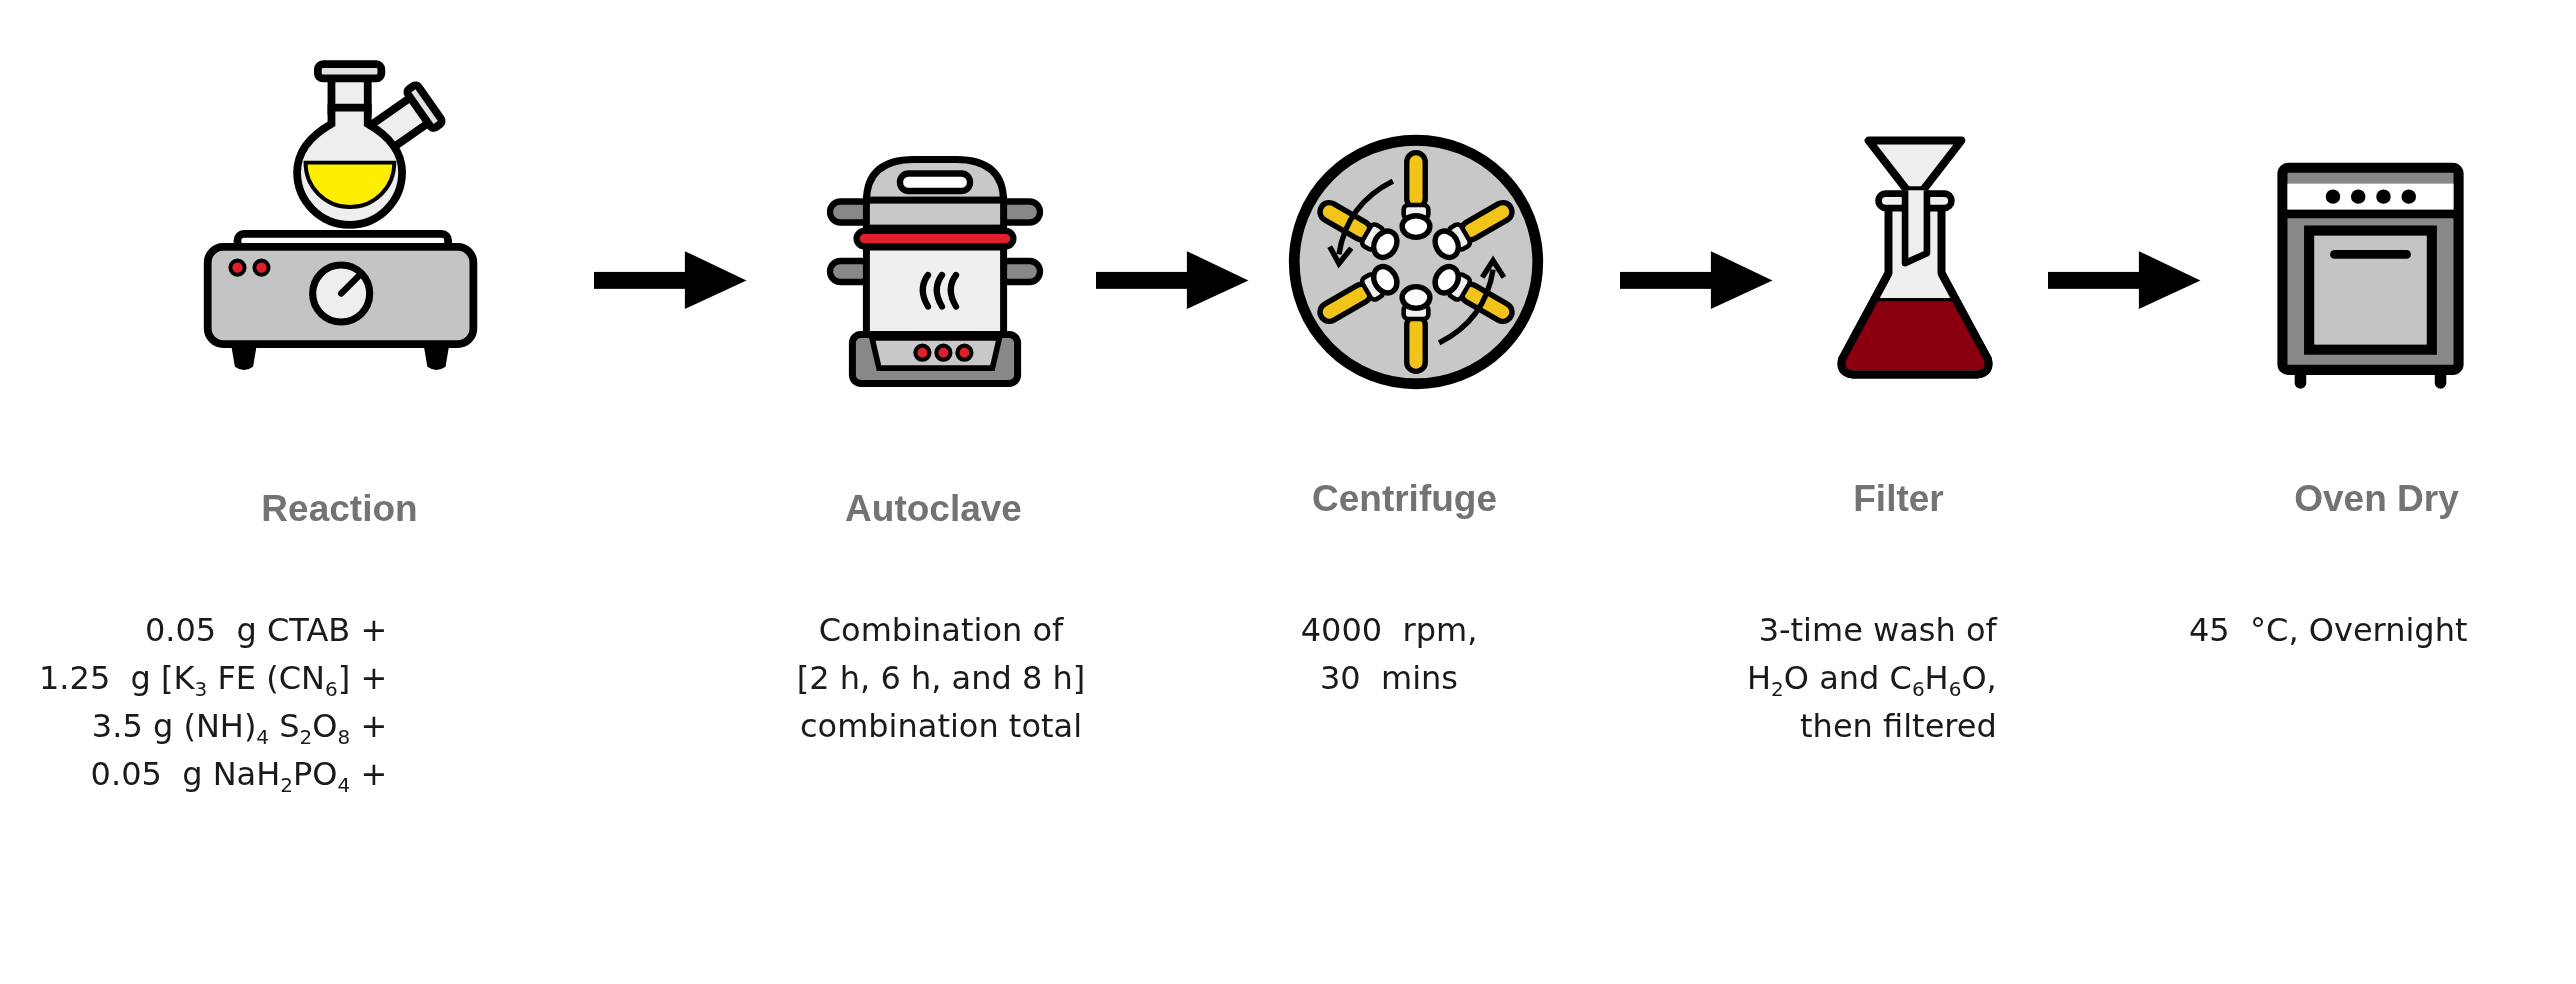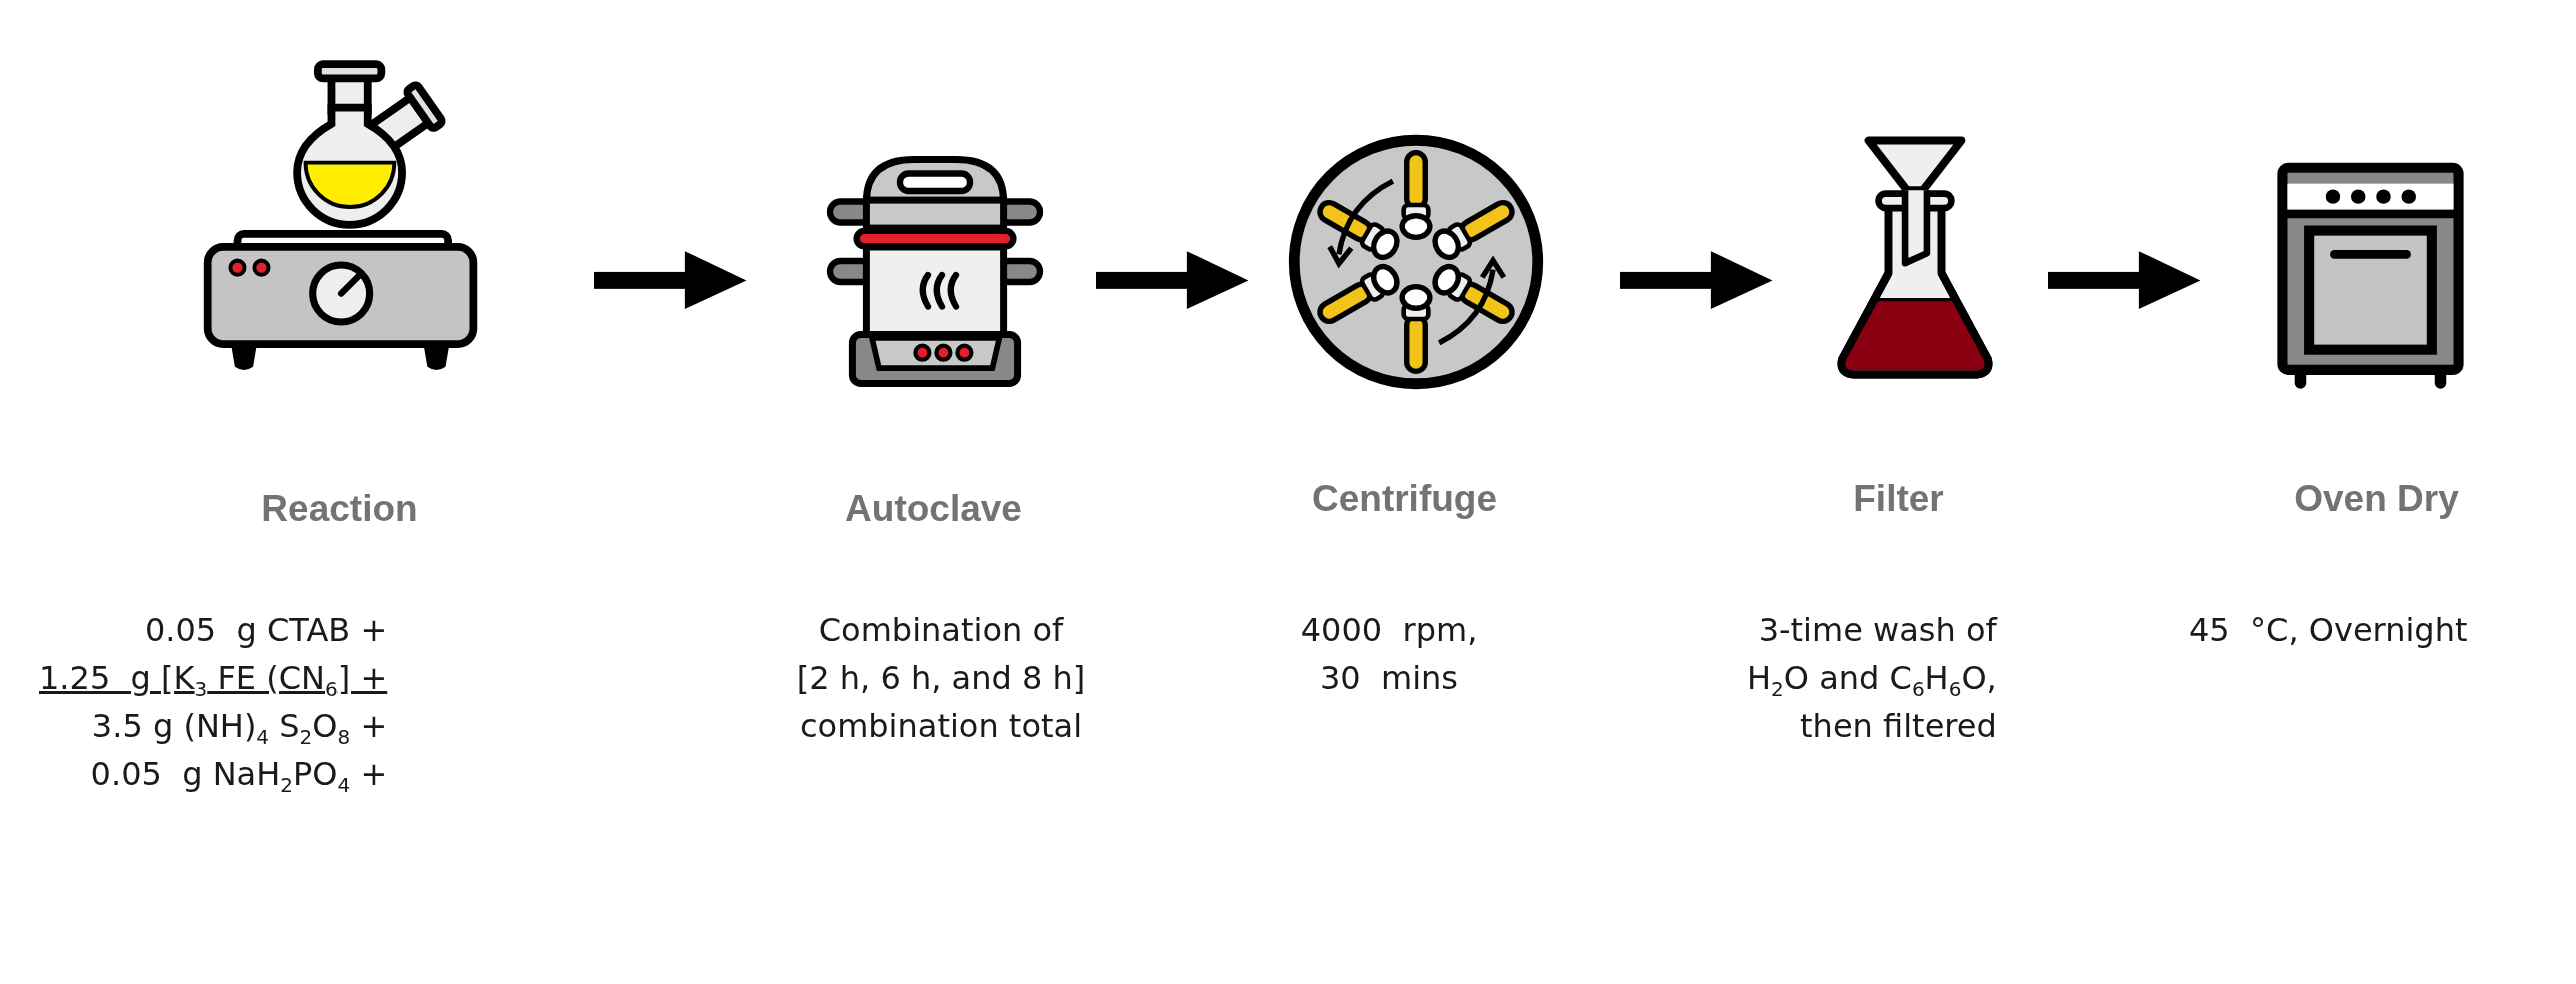--- a/index.html
+++ b/index.html
@@ -154,21 +154,21 @@
 </div>
 
 <div class="abs title" style="left:185px; top:488px; width:309px;">Reaction</div>
 <div class="abs title" style="left:779px; top:488px; width:309px;">Autoclave</div>
 <div class="abs title" style="left:1250px; top:478px; width:309px;">Centrifuge</div>
 <div class="abs title" style="left:1744px; top:478px; width:309px;">Filter</div>
 <div class="abs title" style="left:2222px; top:478px; width:309px;">Oven Dry</div>
 
 <div class="abs desc" style="left:39px; top:606px;">
     <div style="white-space: pre;">0.05  g CTAB +</div>
-    <div style="white-space: pre; text-decoration: underline;">1.25  g [K<sub>3</sub> FE (CN<sub>6</sub>] +</div>
+    <div style="white-space: pre;">1.25  g [K<sub>3</sub> FE (CN<sub>6</sub>] +</div>
     <div style="white-space: pre;">3.5 g (NH)<sub>4</sub> S<sub>2</sub>O<sub>8</sub> +</div>
     <div style="white-space: pre;">0.05  g NaH<sub>2</sub>PO<sub>4</sub> +</div>
   </div>
 <div class="abs desc center" style="left:671px; top:606px; width:540px;">
     <div style="white-space: pre;">Combination of</div>
     <div style="white-space: pre;">[2 h, 6 h, and 8 h]</div>
     <div style="white-space: pre;">combination total</div>
   </div>
 <div class="abs desc center" style="left:1281px; top:606px; width:216px;">
     <div style="white-space: pre;">4000  rpm,</div>

